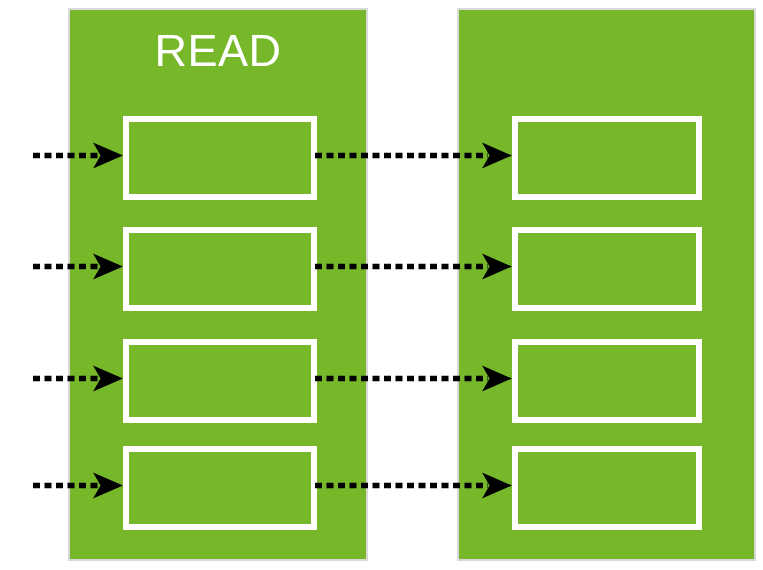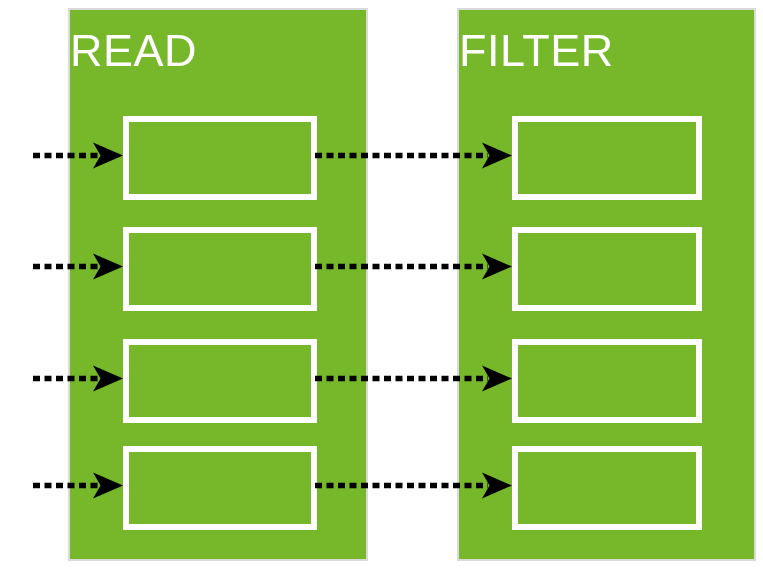--- a/index.html
+++ b/index.html
@@ -21,20 +21,21 @@
     height: 553px;
     background: var(--panel-green, #76B82A);
     border: 2px solid var(--panel-edge, #D9D9D9);
     box-sizing: border-box;
   }
   .panel.read   { left: 68px;  width: 300px; }
   .panel.filter { left: 457px; width: 299px; }
   .panel-title {
     margin: 0;
     padding-top: 16px;
+    text-align: center;
     color: var(--title-text, #FFFFFF);
     font-family: "Liberation Sans", sans-serif;
     font-size: 45px;
     font-weight: 400;
     line-height: 50px;
     letter-spacing: 0.5px;
   }
   .slot {
     position: absolute;
     left: 53px;
@@ -72,21 +73,20 @@
 
   <section class="panel read">
     <h2 class="panel-title">READ</h2>
     <div class="slot r1"></div>
     <div class="slot r2"></div>
     <div class="slot r3"></div>
     <div class="slot r4"></div>
   </section>
 
   <section class="panel filter">
-    <h2 class="panel-title">FILTER</h2>
     <div class="slot r1"></div>
     <div class="slot r2"></div>
     <div class="slot r3"></div>
     <div class="slot r4"></div>
   </section>
 
   <svg class="arrows" width="763" height="570" viewBox="0 0 763 570">
 
     <g>
       <path d="M33 155.5 H99"></path>

